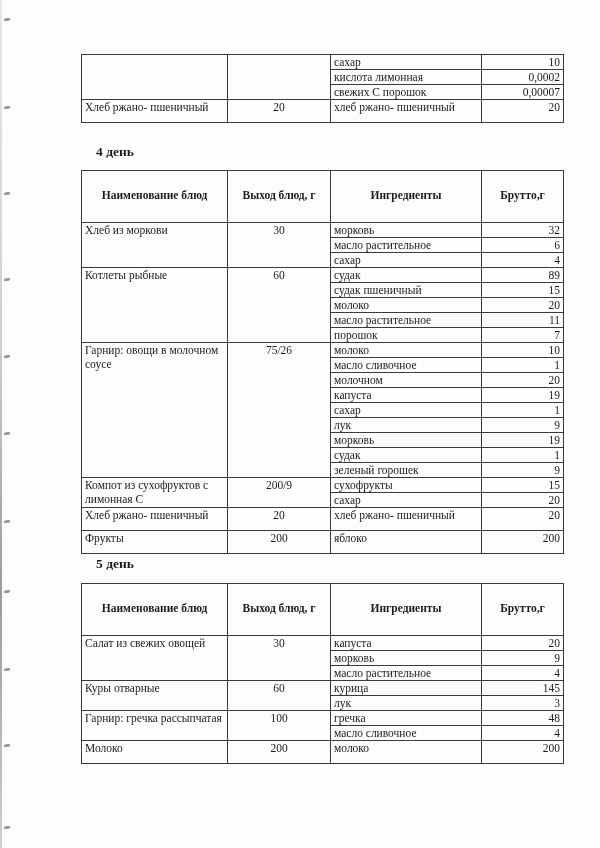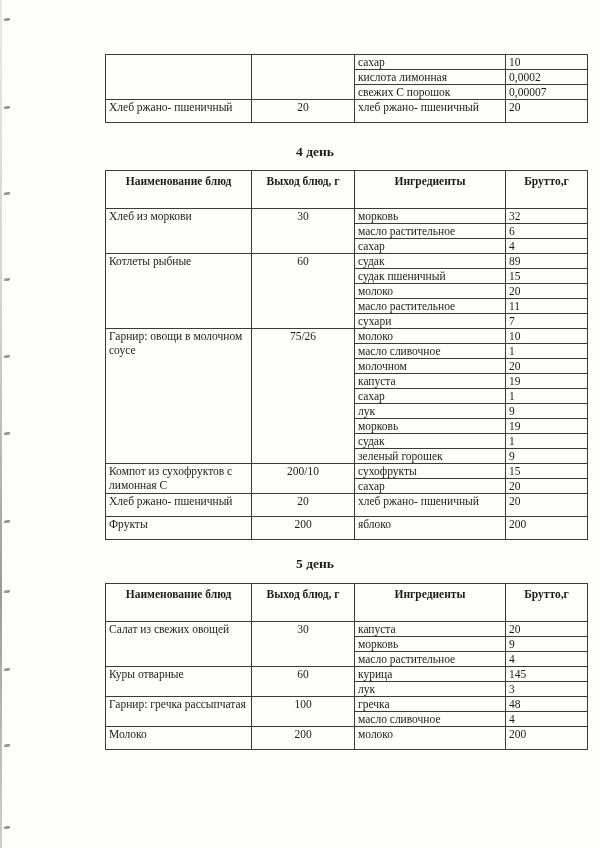--- a/index.html
+++ b/index.html
@@ -17,40 +17,40 @@
       position: absolute; left: 4px; width: 8px; height: 4px;
       color: #888; font-size: 8px; line-height: 4px;
     }
     .punch-mark::before {
       content: ""; display: block; width: 6px; height: 3px;
       background: #9a9a9a; border-radius: 2px; transform: skewX(-30deg);
     }
     table.menu {
       position: absolute; left: 81px; width: 482px;
       border-collapse: collapse; table-layout: fixed;
-      font-size: 11.5px; line-height: 14px; margin-left: 24px;
+      font-size: 11.5px; line-height: 14px;
     }
     table.menu col.c1 { width: 146px; }
     table.menu col.c2 { width: 103px; }
     table.menu col.c3 { width: 151px; }
     table.menu col.c4 { width: 82px; }
     table.menu td, table.menu th {
       border: 1px solid #3a3a3a; padding: 0 3px; vertical-align: top;
       font-weight: normal;
     }
     table.menu th {
-      font-weight: bold; text-align: center; height: 34px; padding-top: 3px;
+      font-weight: bold; text-align: center; height: 34px; padding-top: 17px;
       font-size: 11.5px;
     }
     td.dish { border-bottom: 1px solid #3a3a3a; }
     td.yield { text-align: center; }
     td.ing { padding-left: 4px; height: 13px; }
-    td.gross { text-align: left; height: 13px; }
+    td.gross { text-align: right; height: 13px; }
     .day-title {
-      position: absolute; left: 74px; width: 482px; text-align: center;
+      position: absolute; left: 96px; width: 482px; 
       font-weight: bold; font-size: 13.5px;
     }
     tr.tall td { height: 22px; }
   </style>
 </head>
 <body>
 
 <div class="left-edge"></div>
 <div class="punch-mark" style="top:18px"></div>
 <div class="punch-mark" style="top:106px"></div>
@@ -138,21 +138,21 @@
       </tr>
       <tr>
         <td class="ing">молоко</td>
         <td class="gross">20</td>
       </tr>
       <tr>
         <td class="ing">масло растительное</td>
         <td class="gross">11</td>
       </tr>
       <tr>
-        <td class="ing">сухари</td>
+        <td class="ing">порошок</td>
         <td class="gross">7</td>
       </tr>
       <tr>
         <td class="dish" rowspan="9">Гарнир: овощи в молочном соусе</td>
         <td class="yield" rowspan="9">75/26</td>
         <td class="ing">молоко</td>
         <td class="gross">10</td>
       </tr>
       <tr>
         <td class="ing">масло сливочное</td>
@@ -181,21 +181,21 @@
       <tr>
         <td class="ing">судак</td>
         <td class="gross">1</td>
       </tr>
       <tr>
         <td class="ing">зеленый горошек</td>
         <td class="gross">9</td>
       </tr>
       <tr>
         <td class="dish" rowspan="2">Компот из сухофруктов с лимонная С</td>
-        <td class="yield" rowspan="2">200/10</td>
+        <td class="yield" rowspan="2">200/9</td>
         <td class="ing">сухофрукты</td>
         <td class="gross">15</td>
       </tr>
       <tr>
         <td class="ing">сахар</td>
         <td class="gross">20</td>
       </tr>
       <tr class="tall">
         <td class="dish" rowspan="1">Хлеб ржано- пшеничный</td>
         <td class="yield" rowspan="1">20</td>

